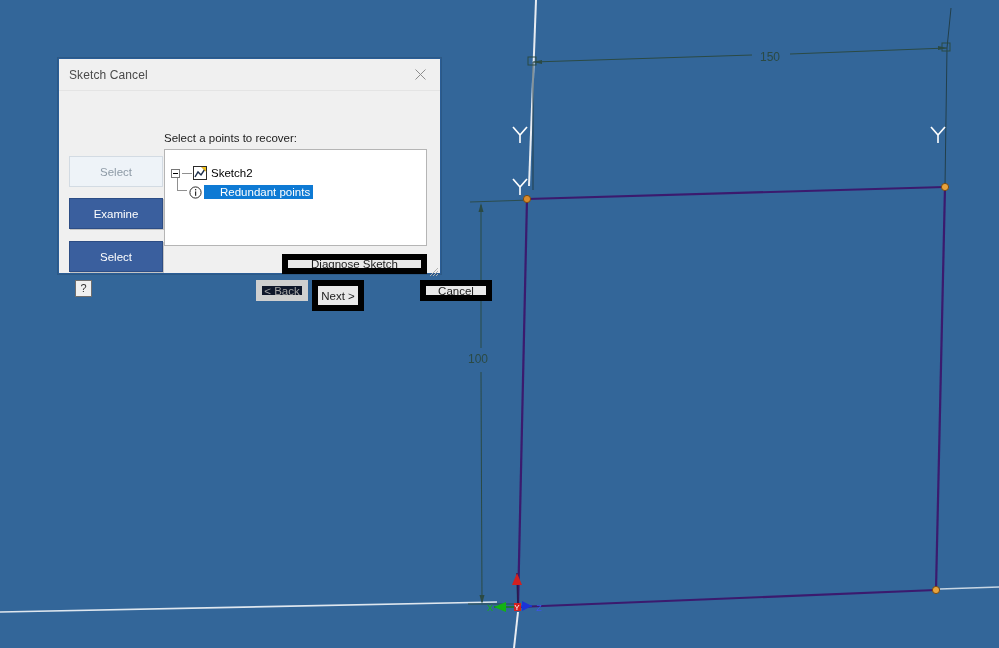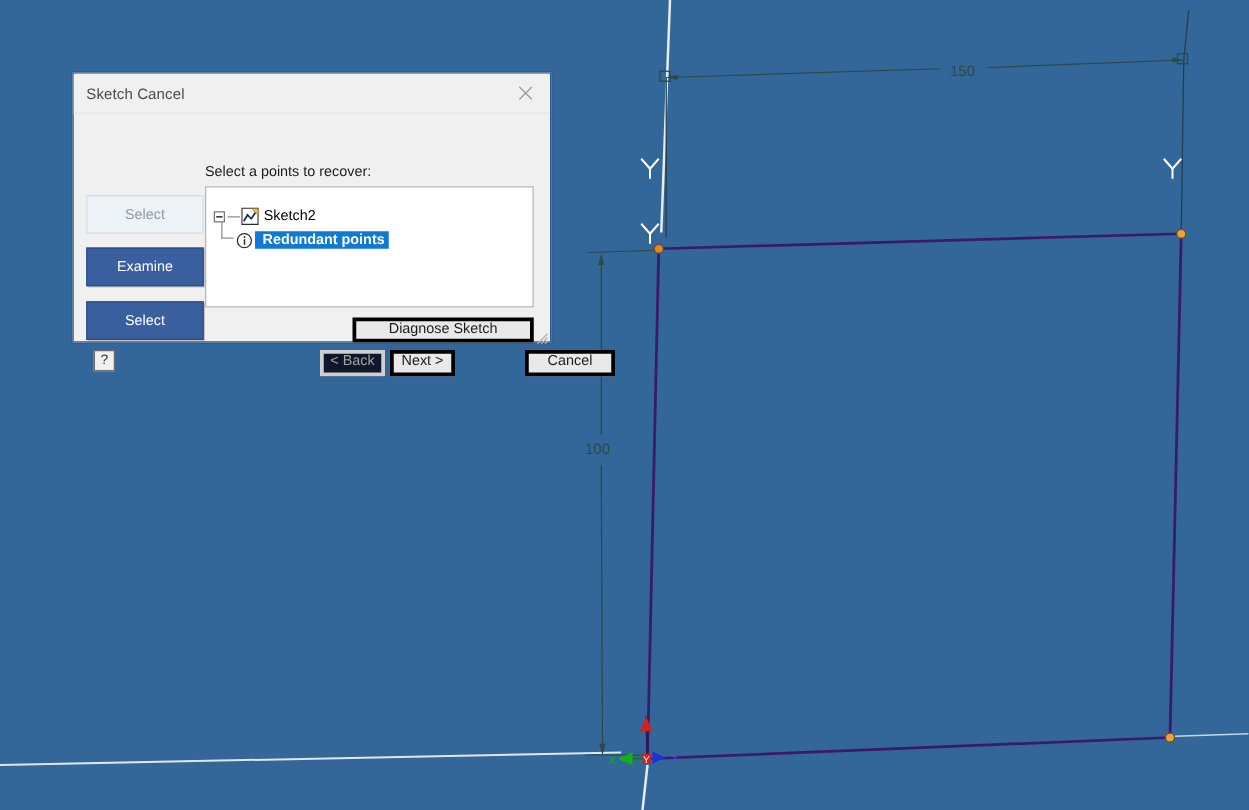--- a/index.html
+++ b/index.html
@@ -186,56 +186,55 @@
     vertical-align: middle;
     margin-right: 2px;
   }
   .node-label {
     vertical-align: middle;
     display: inline-block;
   }
   .node-label.selected {
     background: #0e7ad4;
     color: #ffffff;
-    padding: 1px 3px 1px 6px;
-    font-weight: bold;
+    padding: 1px 3px 1px 16px;
   }
   .elbow {
     position: absolute;
     left: 12px;
     top: -6px;
     width: 9px;
     height: 12px;
     border-left: 1px solid #909090;
     border-bottom: 1px solid #909090;
   }
 
   
   .btn {
     position: absolute;
     box-sizing: border-box;
     font-size: 11.5px;
     display: flex;
-    align-items: flex-start;
+    align-items: center;
     justify-content: center;
     background: #e9e9e9;
-    border: 3px solid #000000;
+    border: 6px solid #000000;
     color: #1c1c1c;
     cursor: pointer;
     user-select: none;
   }
   .btn.disabled {
     color: #a3a3a3;
     background: #0f172a;
     border-color: #cfcfcf;
     cursor: default;
   }
   #btn-diagnose { left: 223px; top: 163px; width: 145px; height: 20px; }
   #btn-back     { left: 197px; top: 189px; width: 52px;  height: 21px; }
-  #btn-next     { left: 253px; top: 189px; width: 52px;  height: 21px; }
+  #btn-next     { left: 253px; top: 189px; width: 52px;  height: 31px; }
   #btn-cancel   { left: 361px; top: 189px; width: 72px;  height: 21px; }
 
   .resize-grip {
     position: absolute;
     right: 1px;
     bottom: 1px;
     width: 12px;
     height: 12px;
     cursor: nwse-resize;
   }

